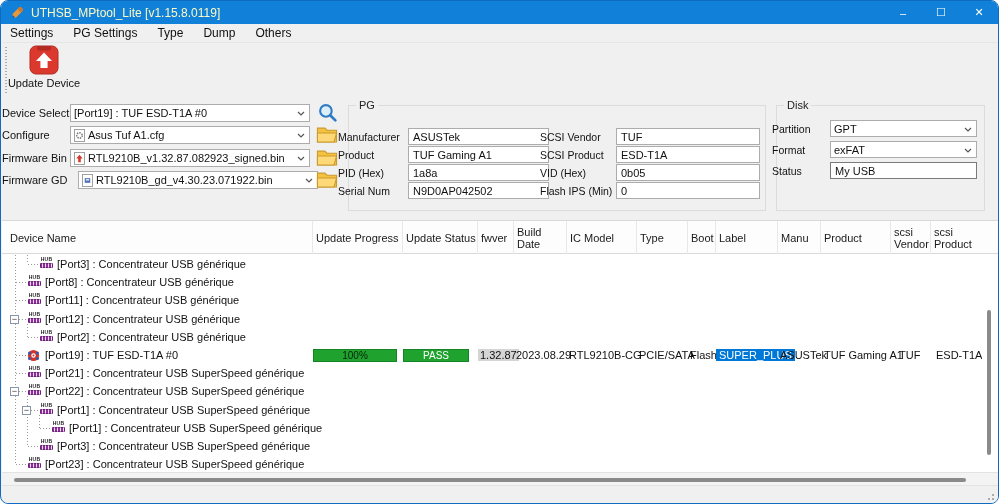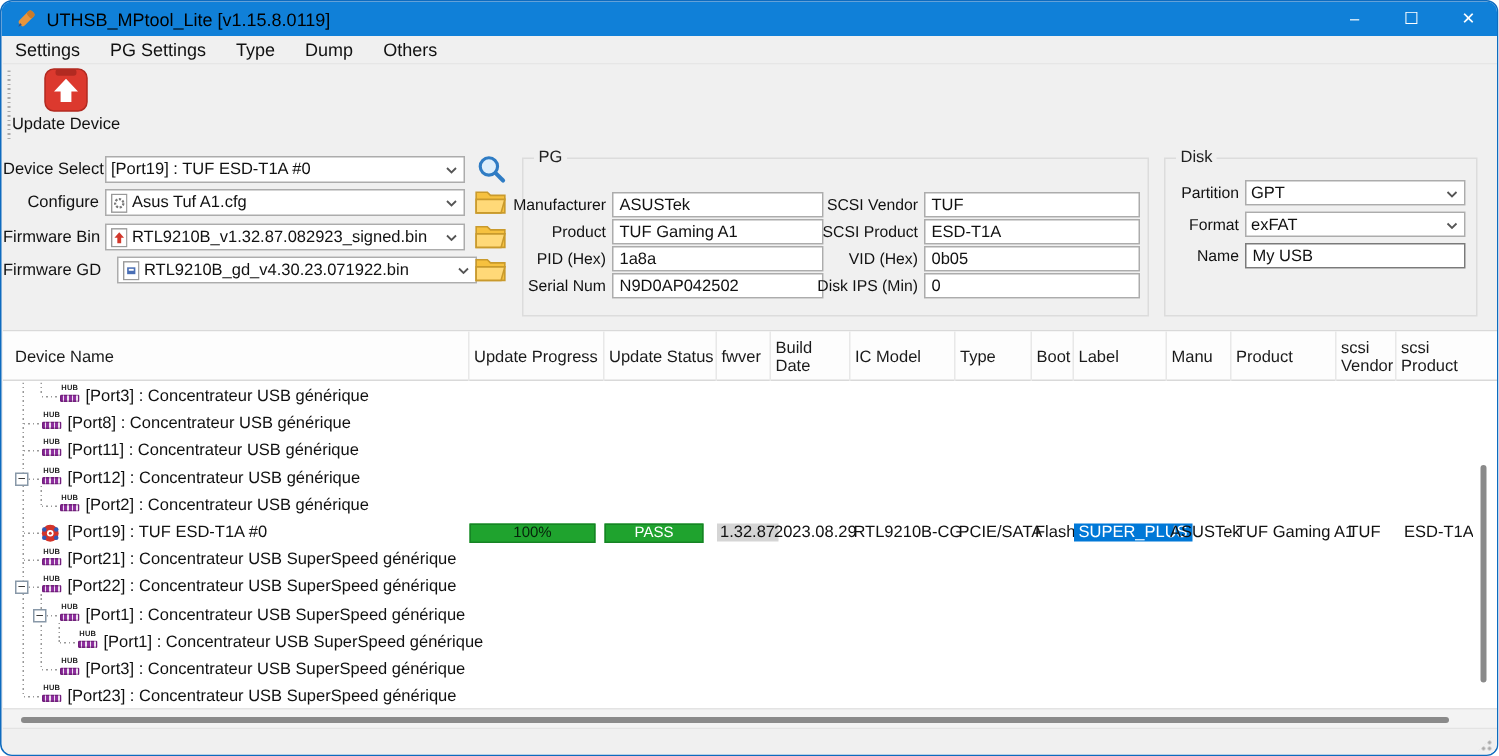--- a/index.html
+++ b/index.html
@@ -2,39 +2,39 @@
 <html><head>
 <meta charset="utf-8">
 <style>
   html,body{margin:0;padding:0;background:#fff;}
   *{box-sizing:border-box;font-family:"Liberation Sans",sans-serif;}
   .window{position:relative;width:999px;height:504px;border:1px solid #0E6BBF;border-radius:8px;overflow:hidden;background:#F0F0F0;}
 
   
   .titlebar{position:absolute;left:0;top:0;width:100%;height:23px;background:#1080D8;display:flex;align-items:center;}
   .app-icon{width:14px;height:14px;margin:0 7px 0 9px;}
-  .title-text{color:#000000;font-size:12px;}
+  .title-text{color:#fef9c3;font-size:12px;}
   .win-controls{position:absolute;right:0;top:0;height:23px;display:flex;}
   .win-btn{width:38px;height:23px;color:#fff;font-size:11px;display:flex;align-items:center;justify-content:center;cursor:default;}
 
   
   .menubar{position:absolute;left:1px;top:23px;width:996px;height:19px;background:#F0F0F0;display:flex;align-items:center;border-bottom:1px solid #E6E6E6;}
   .menu-item{font-size:12px;color:#111;padding:0 10px;height:100%;display:flex;align-items:center;}
   .menu-item:first-child{padding-left:8px;}
 
   
   .toolbar{position:absolute;left:1px;top:42px;width:996px;height:54px;background:#F0F0F0;}
   .toolbar-grip{position:absolute;left:3px;top:4px;width:2px;height:46px;background-image:repeating-linear-gradient(180deg,#AAA 0 1px,transparent 1px 3px);}
   .update-device-btn{position:absolute;left:6px;top:2px;width:72px;height:50px;display:flex;flex-direction:column;align-items:center;}
   .update-device-btn svg{display:block;}
   .update-device-label{font-size:11px;color:#111;margin-top:2px;white-space:nowrap;}
 
   
   .formarea{position:absolute;left:1px;top:96px;width:996px;height:122px;background:#F0F0F0;}
-  .frm-label{position:absolute;font-size:11px;color:#111;text-align:right;white-space:nowrap;}
+  .frm-label{position:absolute;font-size:11px;color:#111;text-align:left;white-space:nowrap;}
   .combo{position:absolute;height:18px;background:#fff;border:1px solid #ACACAC;display:flex;align-items:center;padding:0 16px 0 3px;font-size:11px;color:#111;overflow:hidden;}
   .combo .chev{position:absolute;right:4px;top:6px;}
   .combo .mini-icon{margin-right:3px;flex:0 0 auto;display:flex;}
   .combo .cval{white-space:nowrap;overflow:hidden;}
   .side-btn{position:absolute;width:24px;height:20px;display:flex;align-items:center;justify-content:center;background:transparent;border:none;padding:0;}
   .groupbox{position:absolute;border:1px solid #DCDCDC;background:#F0F0F0;}
   .group-title{position:absolute;top:-7px;left:7px;background:#F0F0F0;padding:0 3px;font-size:11px;color:#222;}
   .field-input{position:absolute;height:17px;background:#fff;border:1px solid #ACACAC;font-size:11px;color:#111;display:flex;align-items:center;padding:0 4px;white-space:nowrap;overflow:hidden;}
 
   
@@ -194,41 +194,41 @@
     <div class="field-input" style="left:406px;top:67px;width:141px;">1a8a</div>
     <div class="frm-label" style="left:336px;top:88px;width:66px;font-size:10.5px;">Serial Num</div>
     <div class="field-input" style="left:406px;top:85px;width:141px;">N9D0AP042502</div>
 
     <div class="frm-label" style="left:538px;top:34px;width:72px;font-size:10.5px;">SCSI Vendor</div>
     <div class="field-input" style="left:614px;top:31px;width:144px;">TUF</div>
     <div class="frm-label" style="left:538px;top:52px;width:72px;font-size:10.5px;">SCSI Product</div>
     <div class="field-input" style="left:614px;top:49px;width:144px;">ESD-T1A</div>
     <div class="frm-label" style="left:538px;top:70px;width:72px;font-size:10.5px;">VID (Hex)</div>
     <div class="field-input" style="left:614px;top:67px;width:144px;">0b05</div>
-    <div class="frm-label" style="left:538px;top:88px;width:72px;font-size:10.5px;">Disk IPS (Min)</div>
+    <div class="frm-label" style="left:538px;top:88px;width:72px;font-size:10.5px;">Flash IPS (Min)</div>
     <div class="field-input" style="left:614px;top:85px;width:144px;">0</div>
 
     <div class="groupbox" style="left:774px;top:8px;width:209px;height:106px;">
       <span class="group-title">Disk</span>
     </div>
     <div class="frm-label" style="left:770px;top:26px;width:54px;font-size:10.5px;">Partition</div>
     <div class="combo" style="left:828px;top:23px;width:147px;height:17px;">
       <span class="cval">GPT</span>
       <svg class="chev" width="8" height="5" viewBox="0 0 8 5">
           <polyline points="1,1 4,4 7,1" fill="none" stroke="#555" stroke-width="1.2"></polyline>
         </svg>
     </div>
     <div class="frm-label" style="left:770px;top:47px;width:54px;font-size:10.5px;">Format</div>
     <div class="combo" style="left:828px;top:44px;width:147px;height:17px;">
       <span class="cval">exFAT</span>
       <svg class="chev" width="8" height="5" viewBox="0 0 8 5">
           <polyline points="1,1 4,4 7,1" fill="none" stroke="#555" stroke-width="1.2"></polyline>
         </svg>
     </div>
-    <div class="frm-label" style="left:770px;top:68px;width:54px;font-size:10.5px;">Name</div>
+    <div class="frm-label" style="left:770px;top:68px;width:54px;font-size:10.5px;">Status</div>
     <div class="field-input" style="left:828px;top:65px;width:147px;border-color:#7a7a7a;">My USB</div>
   </div>
 
   <div class="table">
     <div class="thead">
       <div class="th" style="left:0;width:311px;padding-left:8px;">Device Name</div>
       <div class="th" style="left:311px;width:90px;">Update Progress</div>
       <div class="th" style="left:401px;width:75px;">Update Status</div>
       <div class="th" style="left:476px;width:36px;">fwver</div>
       <div class="th" style="left:512px;width:53px;">Build Date</div>

